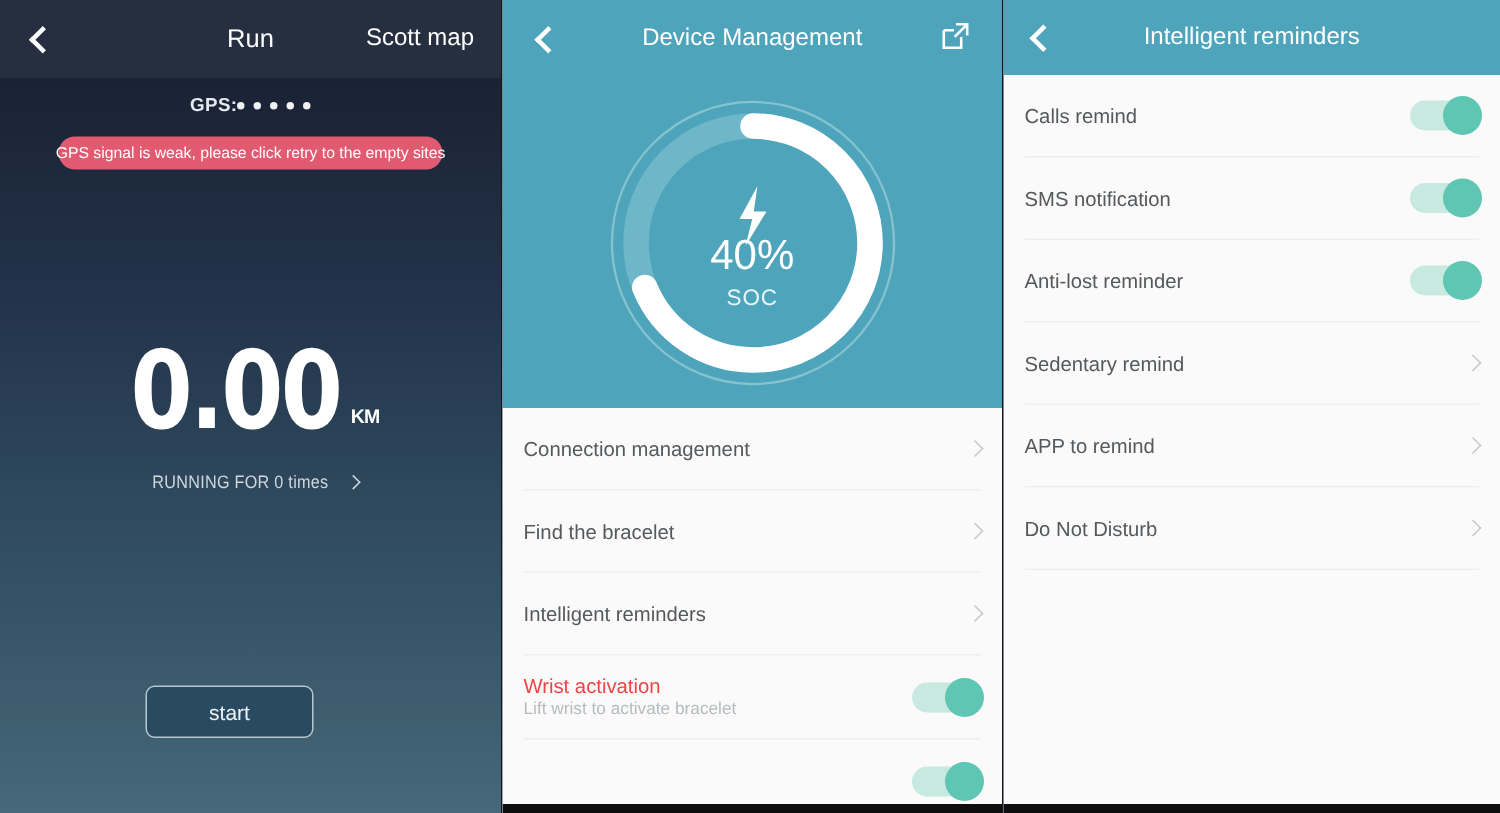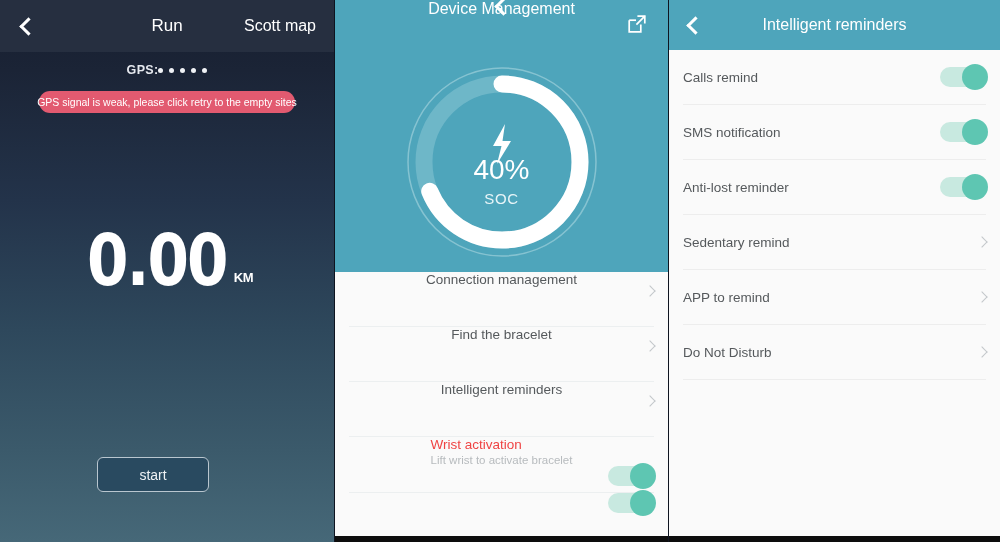--- a/index.html
+++ b/index.html
@@ -95,39 +95,38 @@
     width: 334px; height: 542px;
     background: #fafafa; position: relative; overflow: hidden;
     border-left: 1px solid #0e1420;
   }
   .teal-hero {
     height: 272px; background: #4ea5bb;
     position: relative;
   }
   .dev-header {
     height: 52px; display: flex; align-items: center;
-    padding: 0 20px; position: relative; flex-direction: column;
+    padding: 0 20px; position: relative;
   }
   .dev-title {
     position: absolute; left: 0; right: 0; text-align: center;
     color: #ffffff; font-size: 16px; pointer-events: none;
   }
   .share-icon { margin-left: auto; z-index: 2; display: block; }
   .ring-wrap {
     position: absolute; top: 62px; left: 50%;
     transform: translateX(-50%);
     width: 200px; height: 200px;
   }
   .dev-list { background: #fafafa; }
   .list-row {
     height: 55px; margin: 0 14px;
     display: flex; align-items: center;
     border-bottom: 1px solid #eceff0;
     position: relative;
-    flex-direction: column;
   }
   .list-row:last-child { border-bottom: none; }
   .list-label { color: #55595c; font-size: 13.5px; }
   .row-chevron {
     margin-left: auto; width: 8px; height: 8px;
     border-top: 1.7px solid #c3c7ca; border-right: 1.7px solid #c3c7ca;
     transform: rotate(45deg);
   }
   .toggle-row { height: 56px; align-items: center; }
   .toggle-texts { display: flex; flex-direction: column; gap: 2px; }
@@ -197,20 +196,24 @@
           <i></i>
       </span>
     </div>
 
     <div class="gps-warning">GPS signal is weak, please click retry to the empty sites</div>
 
     <div class="distance-wrap">
       <div class="distance-row">
         <span class="distance-value">0.00</span>
         <span class="distance-unit">KM</span>
+      </div>
+      <div class="run-count">
+        <span class="run-count-text">RUNNING FOR 0 times</span>
+        <span class="mini-chevron"></span>
       </div>
     </div>
 
     <div class="start-btn">start</div>
   </div>
 
   <div class="panel-device">
 
     <div class="teal-hero">
       <div class="dev-header">

